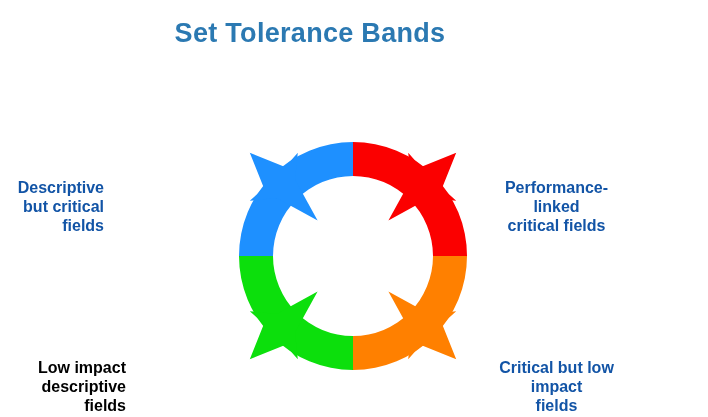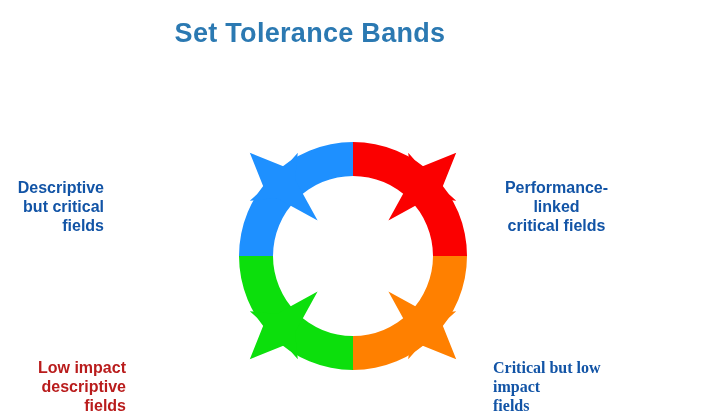--- a/index.html
+++ b/index.html
@@ -24,21 +24,21 @@
   .label{
     position:absolute;
     font-size:16px;
     line-height:19px;
     font-weight:bold;
     white-space:pre-line;
   }
   .label.tl{top:178px;right:516px;text-align:right;}
   .label.tr{top:178px;left:493px;text-align:center;}
   .label.bl{top:358px;right:494px;text-align:right;}
-  .label.br{top:358px;left:493px;text-align:left;font-family:Liberation Serif, serif;}
+  .label.br{top:358px;left:493px;text-align:center;}
 </style>
 </head>
 <body>
 
 <div class="canvas" style="background: rgb(255, 255, 255);">
 
   <h1 class="title" style="color: rgb(43, 121, 178);">Set Tolerance Bands</h1>
 
   <svg class="diagram" id="diagram" width="708" height="417" viewBox="0 0 708 417">
       <path d="M 239.0 256.0 A 114 114 0 0 1 353.0 142.0 L 353.0 176.0 A 80 80 0 0 0 273.0 256.0 Z" fill="#1e90ff"></path>
@@ -50,19 +50,19 @@
       <path d="M 353.0 370.0 A 114 114 0 0 1 239.0 256.0 L 273.0 256.0 A 80 80 0 0 0 353.0 336.0 Z" fill="#0cdf0c"></path>
       <path d="M 249.8,359.2 L 263.9,323.9 L 249.8,311.2 L 276.6,314.0 L 317.6,291.4 L 295.0,332.4 L 297.8,359.2 L 285.1,345.1 Z" fill="#0cdf0c"></path>
     </svg>
 
   <div class="label tl" style="color: rgb(18, 84, 166);">Descriptive but critical
 fields</div>
 
   <div class="label tr" style="color: rgb(18, 84, 166);">Performance-linked
 critical fields</div>
 
-  <div class="label bl" style="color: #b91c1c;">Low impact descriptive
+  <div class="label bl" style="color: #000000;">Low impact descriptive
 fields</div>
 
   <div class="label br" style="color: rgb(18, 84, 166);">Critical but low impact
 fields</div>
 
 </div>
 
 </body></html>

